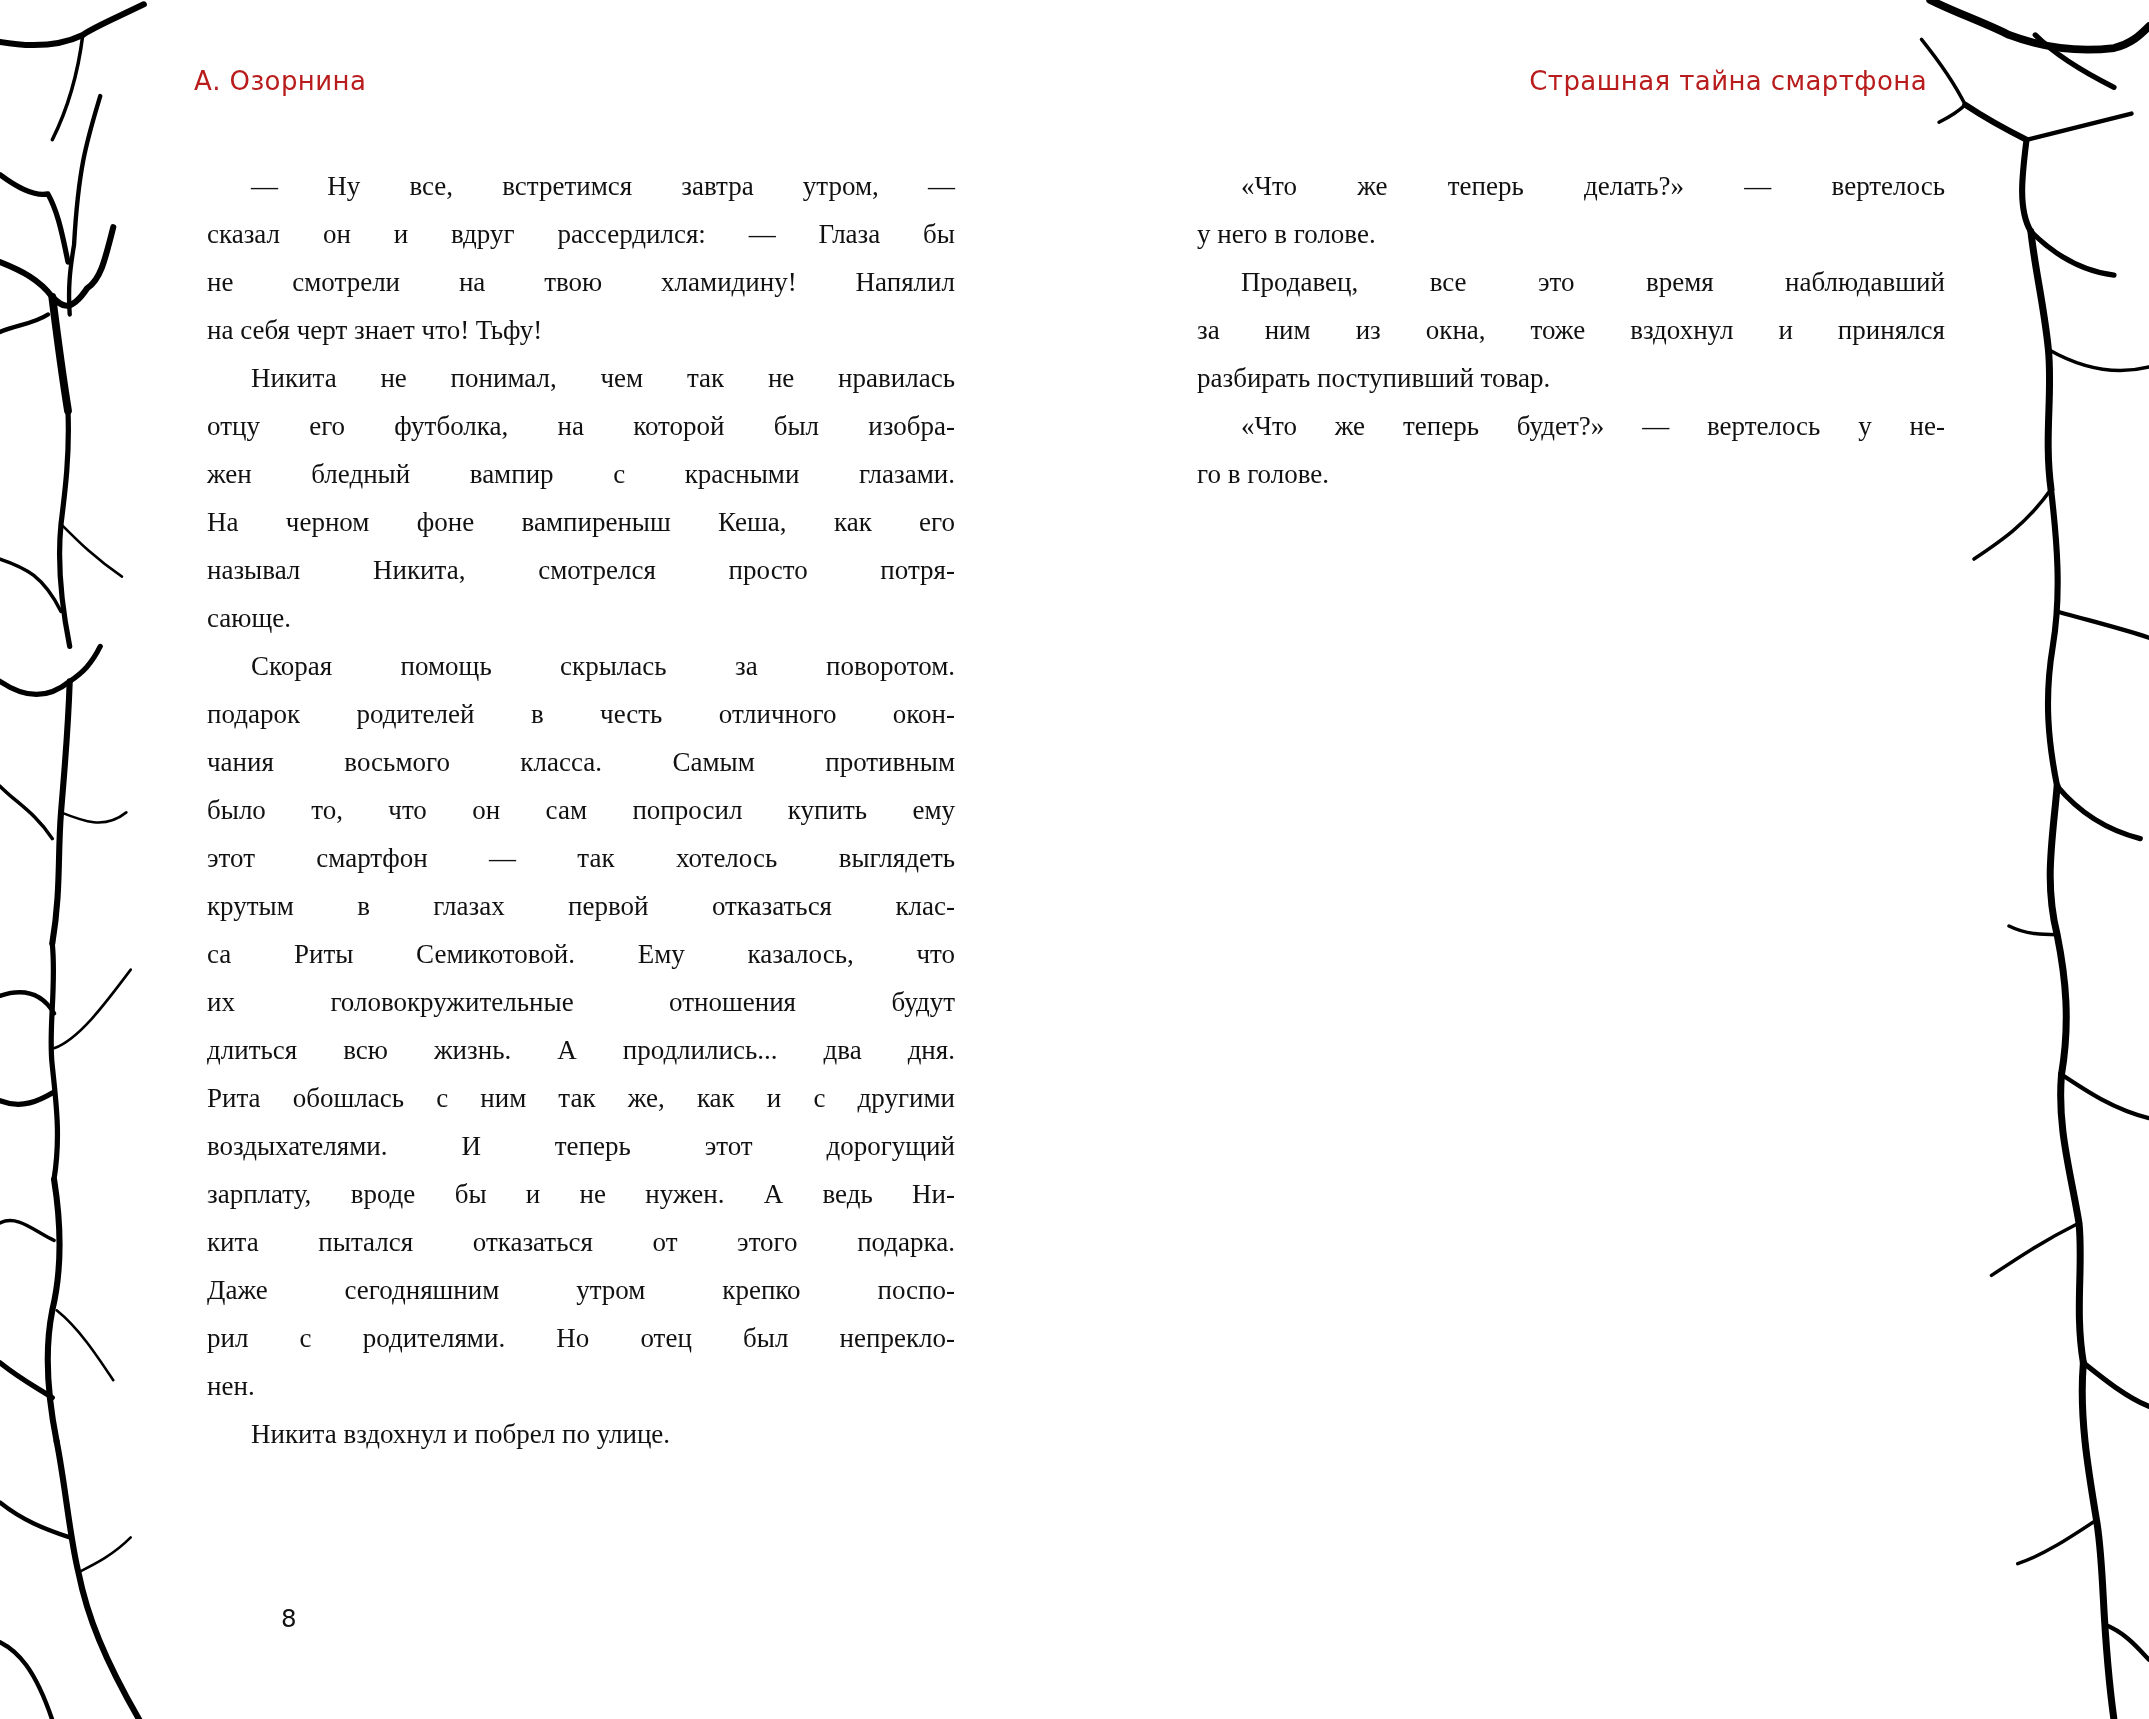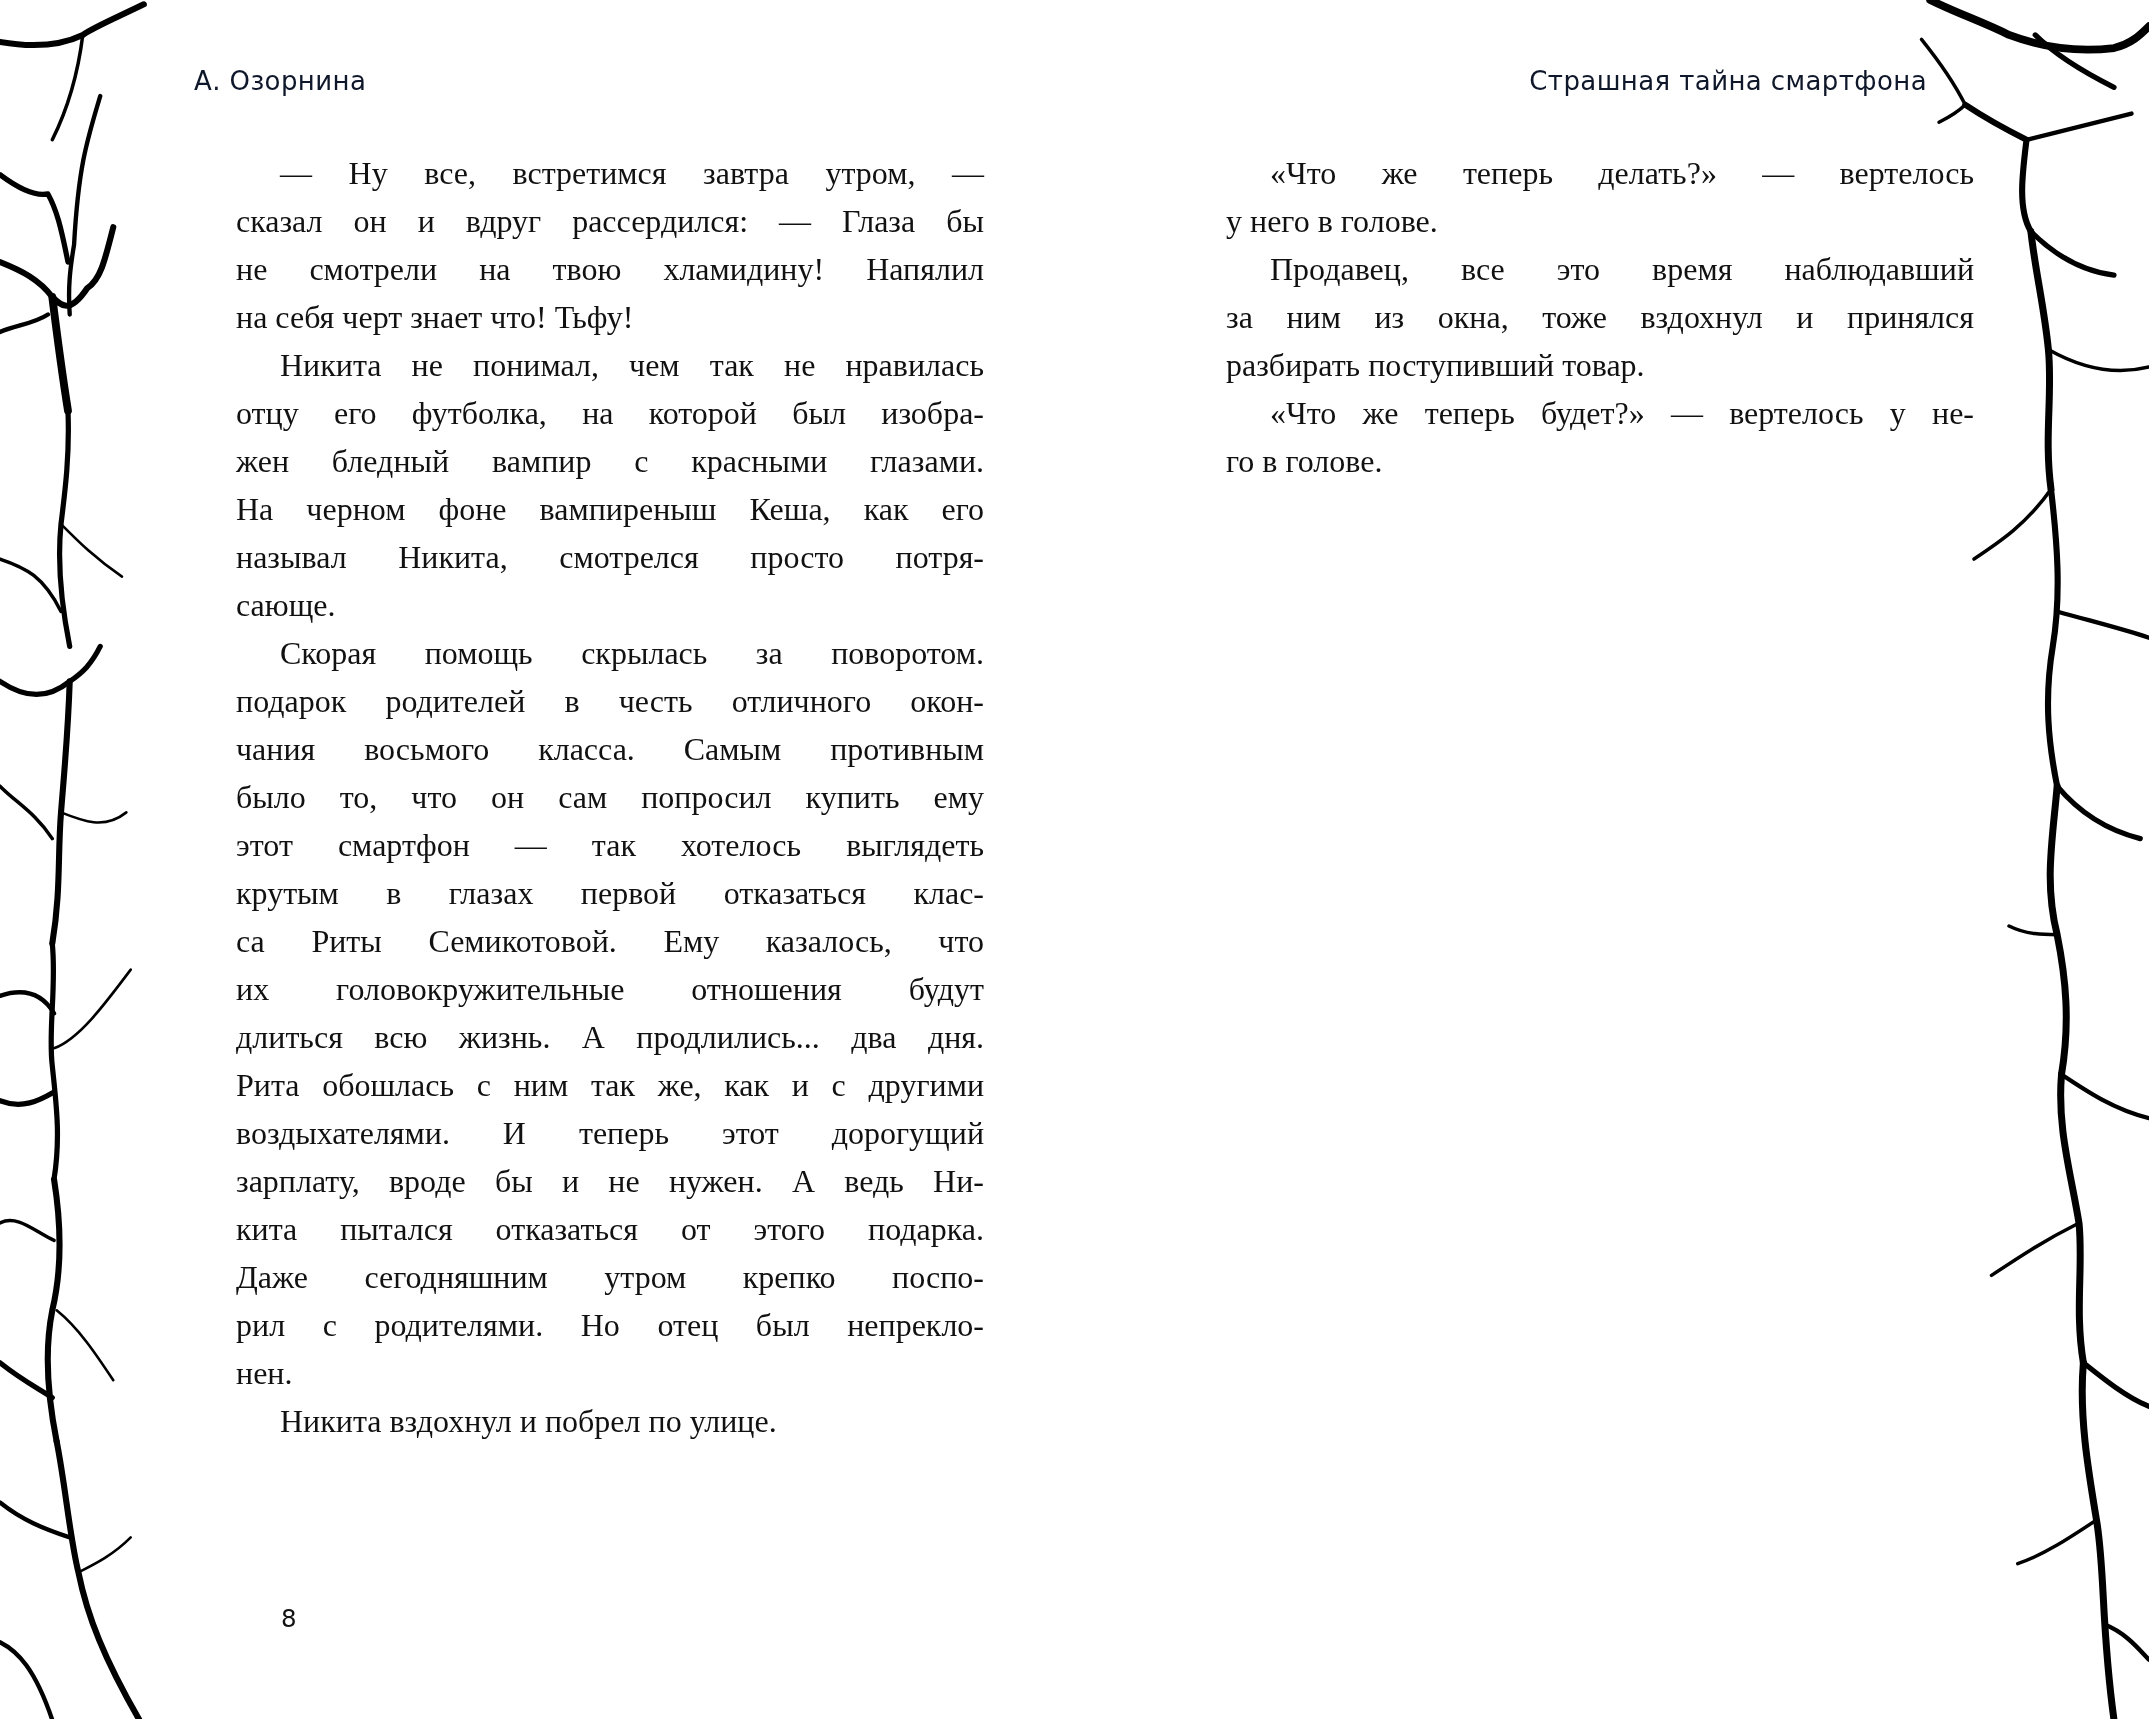--- a/index.html
+++ b/index.html
@@ -3,24 +3,24 @@
 <meta charset="utf-8">
 <style>
   html, body { margin: 0; padding: 0; background: #ffffff; }
   body { width: 2149px; height: 1720px; position: relative; overflow: hidden;
          font-family: "Liberation Serif", "DejaVu Serif", serif; color: #111; }
   .spread { position: absolute; inset: 0; }
   .border { position: absolute; top: 0; height: 1720px; }
   .border-left { left: 0; width: 183px; }
   .border-right { right: 0; width: 245px; }
   .running-head { position: absolute; top: 66px; font-family: "DejaVu Sans", sans-serif;
-                  font-size: 26px; letter-spacing: 0.4px; color: #0f172a; }
+                  font-size: 26px; letter-spacing: 0.4px; color: #b91c1c; }
   .rh-left { left: 194px; }
   .rh-right { right: 222px; text-align: right; }
-  .column { position: absolute; top: 149px; font-size: 32px; line-height: 48px; margin-left: 29px; }
+  .column { position: absolute; top: 162px; font-size: 27px; line-height: 48px; }
   .col-left { left: 207px; width: 748px; }
   .col-right { left: 1197px; width: 748px; }
   .line { display: block; white-space: nowrap; text-align: justify; text-align-last: justify; height: 48px; }
   .line.last { text-align-last: left; }
   .line.indent { padding-left: 44px; }
   .folio { position: absolute; top: 1604px; left: 281px; font-family: "DejaVu Sans", sans-serif; font-size: 24.5px; }
 </style>
 </head>
 <body>
 

